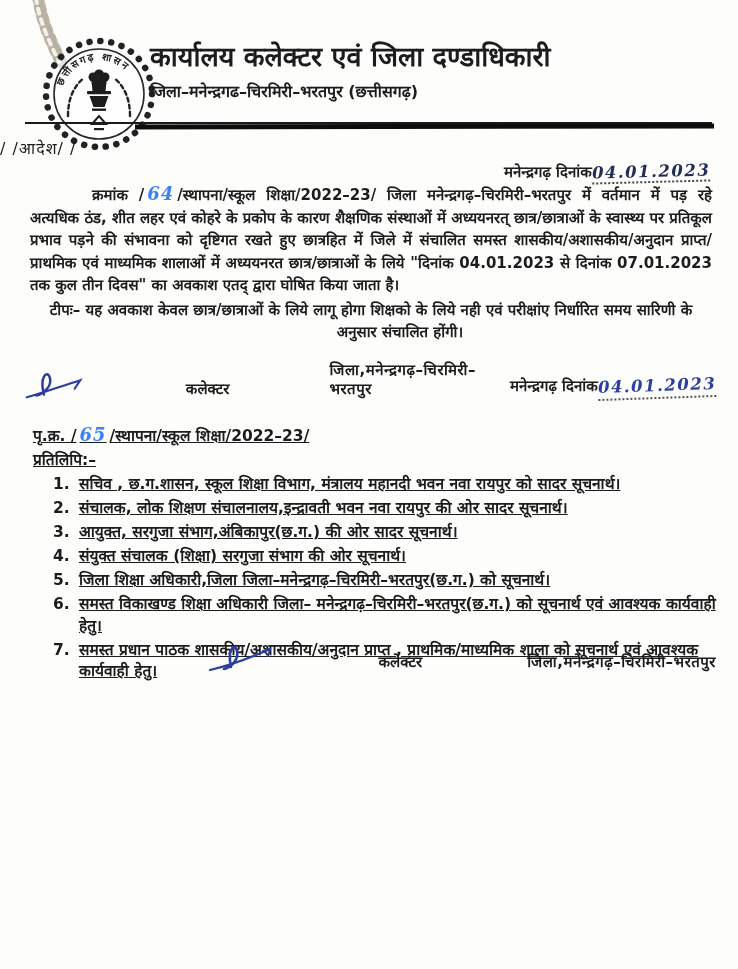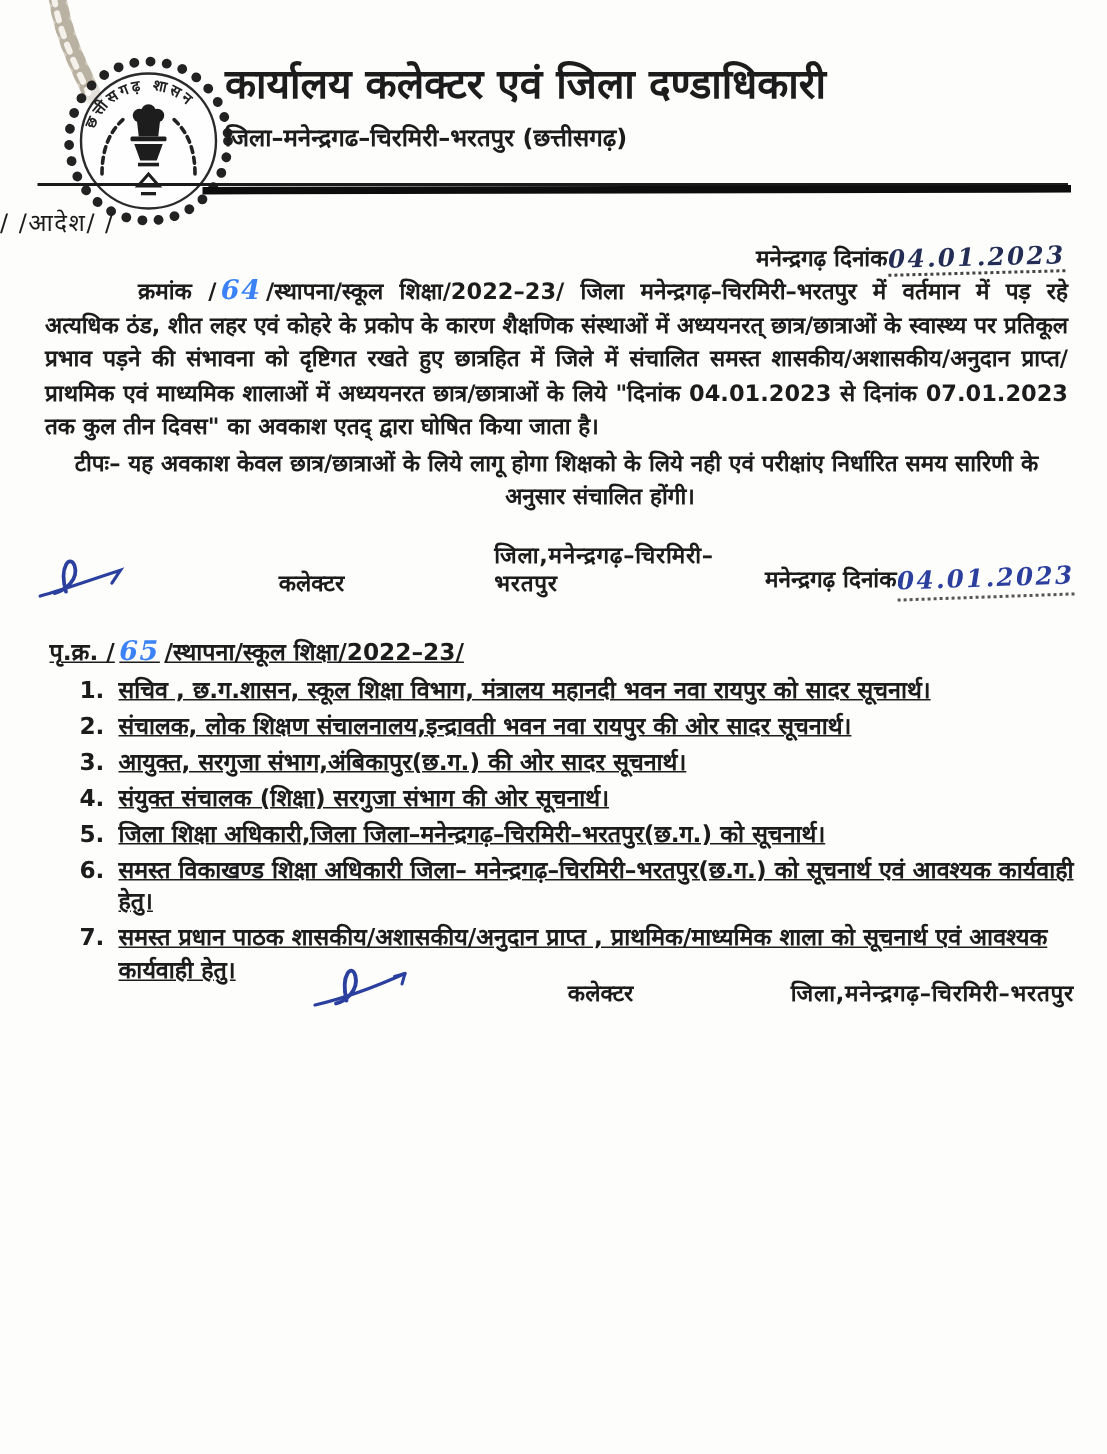--- a/index.html
+++ b/index.html
@@ -138,20 +138,21 @@
     </svg>
     <div class="sig-designation">कलेक्टर</div>
     <div class="sig-district">जिला,मनेन्द्रगढ़–चिरमिरी–भरतपुर</div>
     <div class="sig-date">
       <span>मनेन्द्रगढ़ दिनांक</span><span class="hw hw-date-blue">04.01.2023</span>
     </div>
   </div>
 
   <div class="endorse-block">
     <p class="endorse-ref"><span>पृ.क्र. /</span><span class="hw hw-num">65</span><span>/स्थापना/स्कूल शिक्षा/2022–23/</span></p>
+    <p class="copy-label">प्रतिलिपि:–</p>
     <ol class="copy-list">
       <li>सचिव , छ.ग.शासन, स्कूल शिक्षा विभाग, मंत्रालय महानदी भवन नवा रायपुर को सादर सूचनार्थ।</li>
       <li>संचालक, लोक शिक्षण संचालनालय,इन्द्रावती भवन नवा रायपुर की ओर सादर सूचनार्थ।</li>
       <li>आयुक्त, सरगुजा संभाग,अंबिकापुर(छ.ग.) की ओर सादर सूचनार्थ।</li>
       <li>संयुक्त संचालक (शिक्षा) सरगुजा संभाग की ओर सूचनार्थ।</li>
       <li>जिला शिक्षा अधिकारी,जिला जिला–मनेन्द्रगढ़–चिरमिरी–भरतपुर(छ.ग.) को सूचनार्थ।</li>
       <li>समस्त विकाखण्ड शिक्षा अधिकारी जिला– मनेन्द्रगढ़–चिरमिरी–भरतपुर(छ.ग.) को सूचनार्थ एवं आवश्यक कार्यवाही हेतु।</li>
       <li>समस्त प्रधान पाठक शासकीय/अशासकीय/अनुदान प्राप्त , प्राथमिक/माध्यमिक शाला को सूचनार्थ एवं आवश्यक कार्यवाही हेतु।</li>
     </ol>
   </div>

